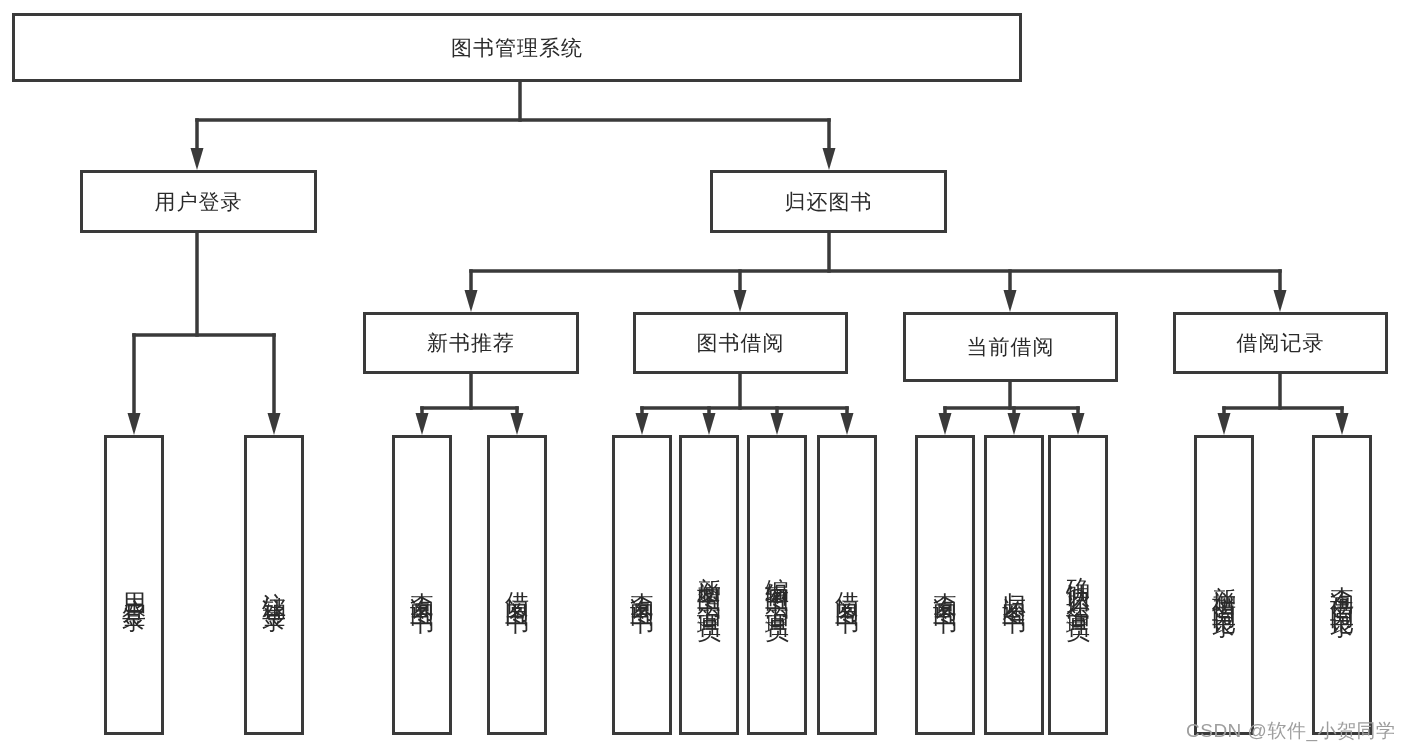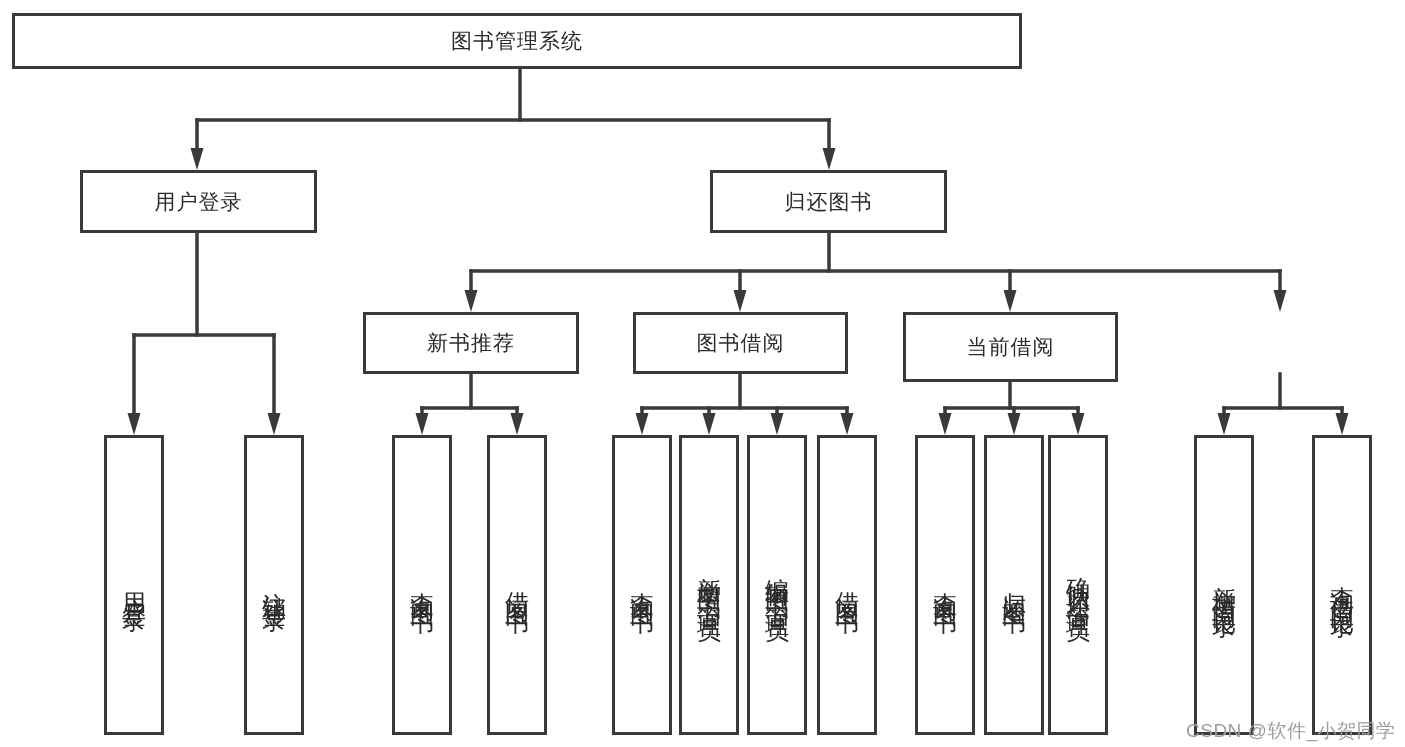--- a/index.html
+++ b/index.html
@@ -129,40 +129,43 @@
       <polygon points="770.5,413 783.5,413 777,435"></polygon>
       <polygon points="840.5,413 853.5,413 847,435"></polygon>
       <polygon points="938.5,413 951.5,413 945,435"></polygon>
       <polygon points="1007.5,413 1020.5,413 1014,435"></polygon>
       <polygon points="1071.5,413 1084.5,413 1078,435"></polygon>
       <polygon points="1217.5,413 1230.5,413 1224,435"></polygon>
       <polygon points="1335.5,413 1348.5,413 1342,435"></polygon>
     </g>
   </svg>
 
-  <div class="node h" style="left:12px;top:13px;width:1010px;height:56px">
+  <div class="node h" style="left:12px;top:13px;width:1010px;height:69px">
     <span class="lbl">图书管理系统</span>
   </div>
 
   <div class="node h" style="left:80px;top:170px;width:237px;height:63px">
     <span class="lbl">用户登录</span>
   </div>
   <div class="node h" style="left:710px;top:170px;width:237px;height:63px">
     <span class="lbl">归还图书</span>
   </div>
 
   <div class="node h" style="left:363px;top:312px;width:216px;height:62px">
     <span class="lbl">新书推荐</span>
   </div>
   <div class="node h" style="left:633px;top:312px;width:215px;height:62px">
     <span class="lbl">图书借阅</span>
   </div>
   <div class="node h" style="left:903px;top:312px;width:215px;height:70px">
     <span class="lbl">当前借阅</span>
   </div>
+  <div class="node h" style="left:1173px;top:312px;width:215px;height:62px">
+    <span class="lbl">借阅记录</span>
+  </div>
 
   <div class="node v" style="left:104px;top:435px;width:60px;height:300px">
     <span class="lbl">用户登录</span>
   </div>
   <div class="node v" style="left:244px;top:435px;width:60px;height:300px">
     <span class="lbl">注销登录</span>
   </div>
 
   <div class="node v" style="left:392px;top:435px;width:60px;height:300px">
     <span class="lbl">查询图书</span>

